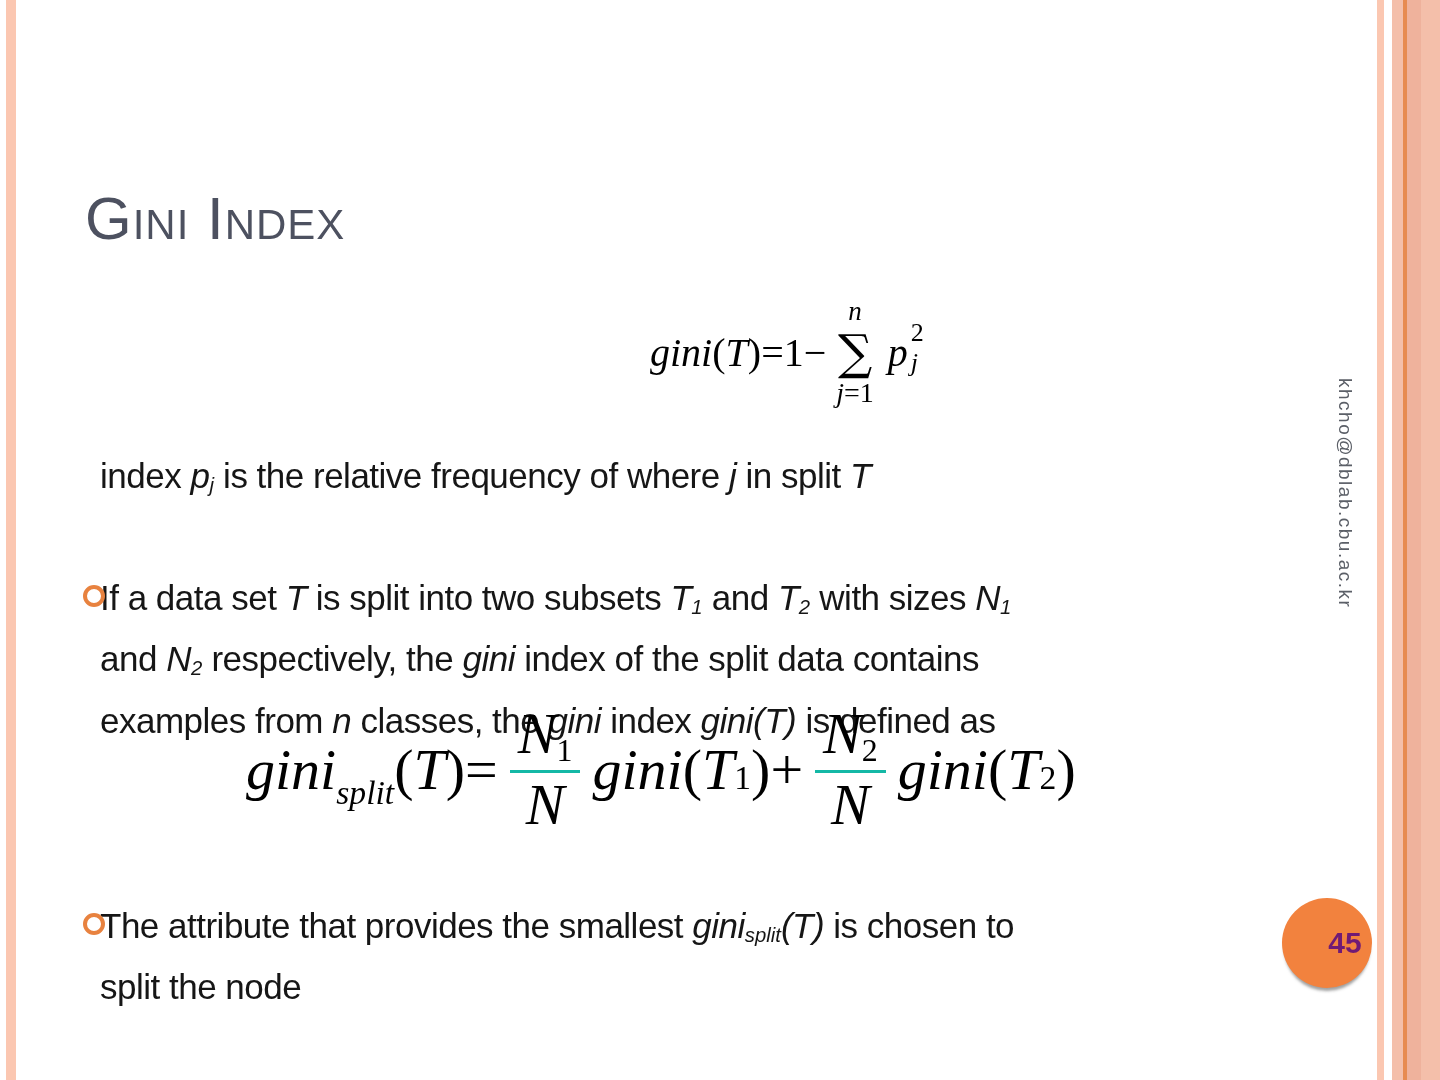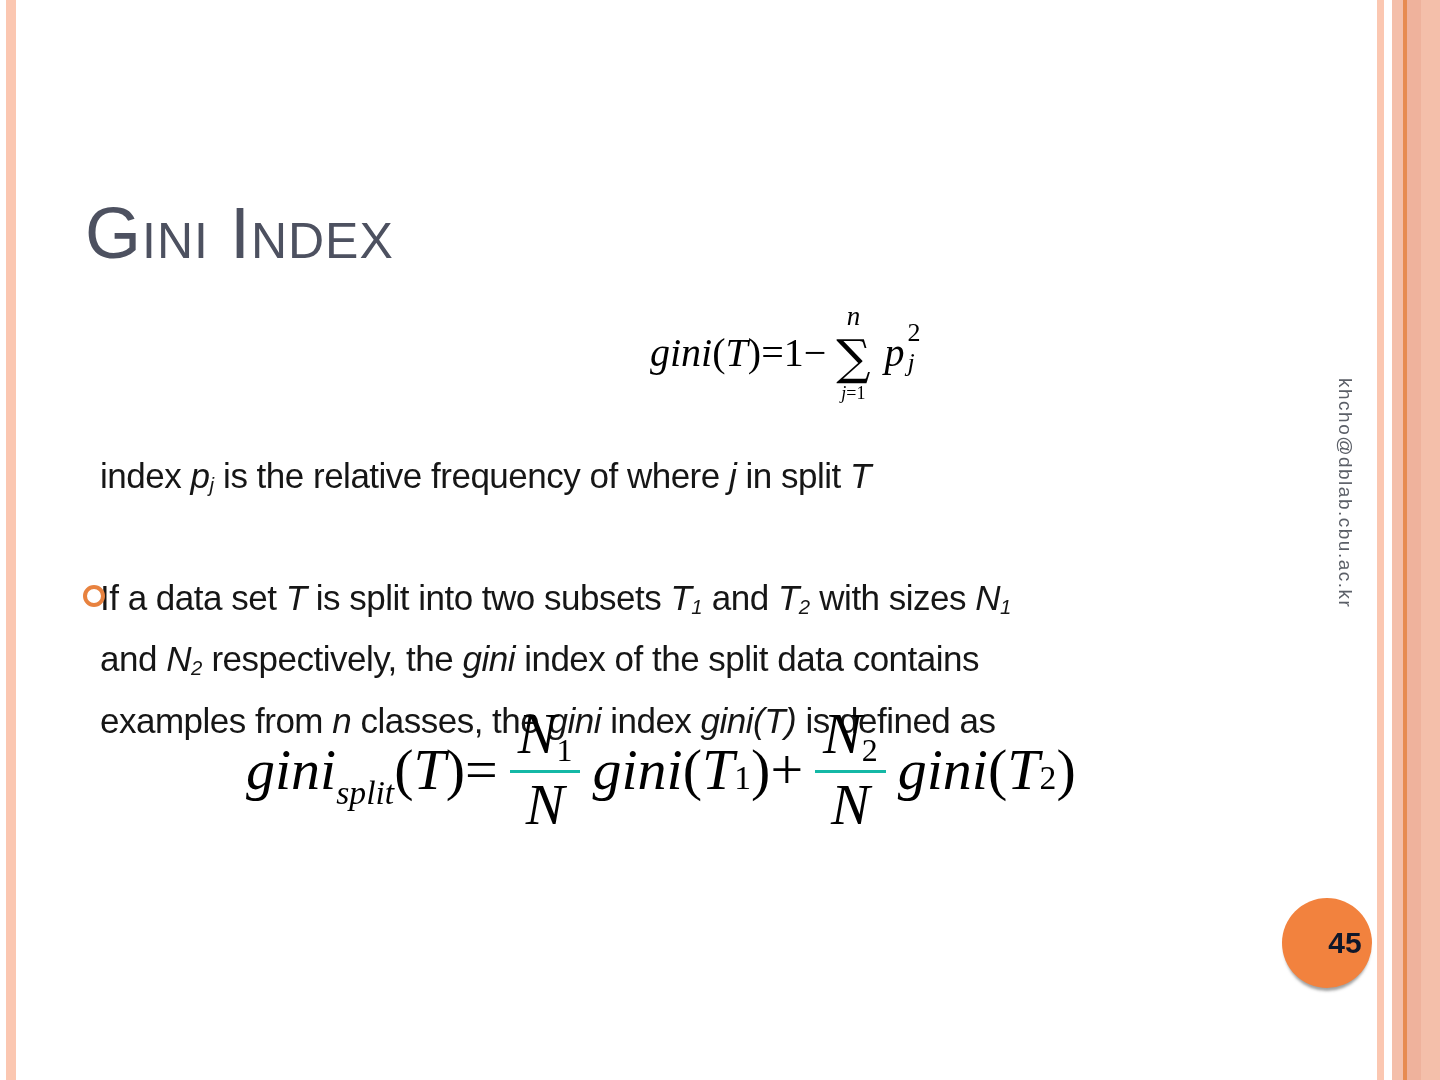--- a/index.html
+++ b/index.html
@@ -12,21 +12,21 @@
   .stripe { position:absolute; top:0; height:1080px; }
   .stripe-left   { left:6px;    width:10px; background:var(--stripe_light,#FBC7B1); }
   .stripe-rthin  { left:1377px; width:7px;  background:var(--stripe_light,#FBC7B1); }
   .stripe-rband  { left:1392px; width:48px; background:var(--stripe_mid,#F4BFAA); }
   .stripe-rdark  { left:1407px; width:14px; background:var(--stripe_deep,#EFB29C); }
   .stripe-rline  { left:1403px; width:4px;  background:var(--stripe_line,#E78B51); }
 
   
   .title {
     position:absolute; left:85px; top:144px;
-    font-size:72px; font-weight:400; letter-spacing:1px;
+    font-size:60px; font-weight:400; letter-spacing:1px;
     font-variant:small-caps; color:var(--title_gray,#4D5160);
     white-space:nowrap;
   }
 
   
   .para {
     position:absolute; left:100px; width:1180px;
     font-size:35px; line-height:52px; letter-spacing:-0.5px;
     color:var(--text_black,#161616); white-space:nowrap;
   }
@@ -46,21 +46,21 @@
   .formula {
     position:absolute; display:flex; align-items:center;
     font-family:"Liberation Serif","DejaVu Serif",serif; color:#000000;
     white-space:nowrap;
   }
   .fgroup { display:inline-flex; align-items:baseline; }
   .f1 { left:650px; top:293px; height:118px; font-size:40px; }
   .sum { display:inline-flex; flex-direction:column; align-items:center; line-height:1; margin:0 14px 0 10px; }
   .sum-top { font-size:27px; margin-bottom:3px; }
   .sum-sym { font-size:48px; font-family:"DejaVu Serif","DejaVu Sans",serif; }
-  .sum-bot { font-size:18px; margin-top:3px; }
+  .sum-bot { font-size:28px; margin-top:3px; }
   .term { display:inline-flex; align-items:center; }
   .stack { display:inline-flex; flex-direction:column; line-height:1; margin-left:3px; transform:translateY(-4px); }
   .s-sup { font-size:26px; }
   .s-sub { font-size:26px; margin-top:4px; }
 
   .f2 { left:246px; top:698px; height:142px; font-size:58px; }
   .lhs-sub { font-size:0.58em; align-self:flex-end; transform:translateY(0.28em); }
   .frac { display:inline-flex; flex-direction:column; align-items:center; margin:0 12px; line-height:1.02; }
   .frac-num { border-bottom:3px solid #14b8a6; padding:0 8px 3px; }
   .frac-den { padding-top:2px; }
@@ -71,21 +71,21 @@
     position:absolute; left:1334px; top:378px;
     writing-mode:vertical-rl; text-orientation:mixed;
     font-size:19px; letter-spacing:1.5px; color:var(--email_gray,#5B5F67);
   }
   .badge {
     position:absolute; left:1282px; top:898px; width:90px; height:90px;
     border-radius:50%; background:var(--badge_orange,#F2823E);
     display:flex; align-items:center; justify-content:center;
     box-shadow:0 5px 3px -2px rgba(110,110,110,0.65);
   }
-  .badge span { color:#0f172a; font-size:30px; font-weight:700;margin-left:36px; }
+  .badge span { color:#701a75; font-size:30px; font-weight:700;margin-left:36px; }
 </style>
 </head>
 <body>
 
 <div class="slide">
 
   <div class="stripe stripe-left"></div>
   <div class="stripe stripe-rthin"></div>
   <div class="stripe stripe-rband"></div>
   <div class="stripe stripe-rdark"></div>
@@ -145,20 +145,24 @@
     </span>
     <span class="fgroup">
         <span class="it">gini</span>
         <span>(</span>
         <span class="it">T</span>
         <span class="sub">2</span>
         <span>)</span>
       </span>
   </div>
 
+  <div class="para b3">
+    <span class="ring"></span>
+    <span><span>The attribute that provides the smallest </span><span class="it">gini</span><span class="it sub">split</span><span class="it">(T)</span><span> is chosen to</span><br><span>split the node</span></span>
+  </div>
 
   <div class="email">khcho@dblab.cbu.ac.kr</div>
 
   <div class="badge">
     <span>45</span>
   </div>
 
 </div>
 
 </body></html>

